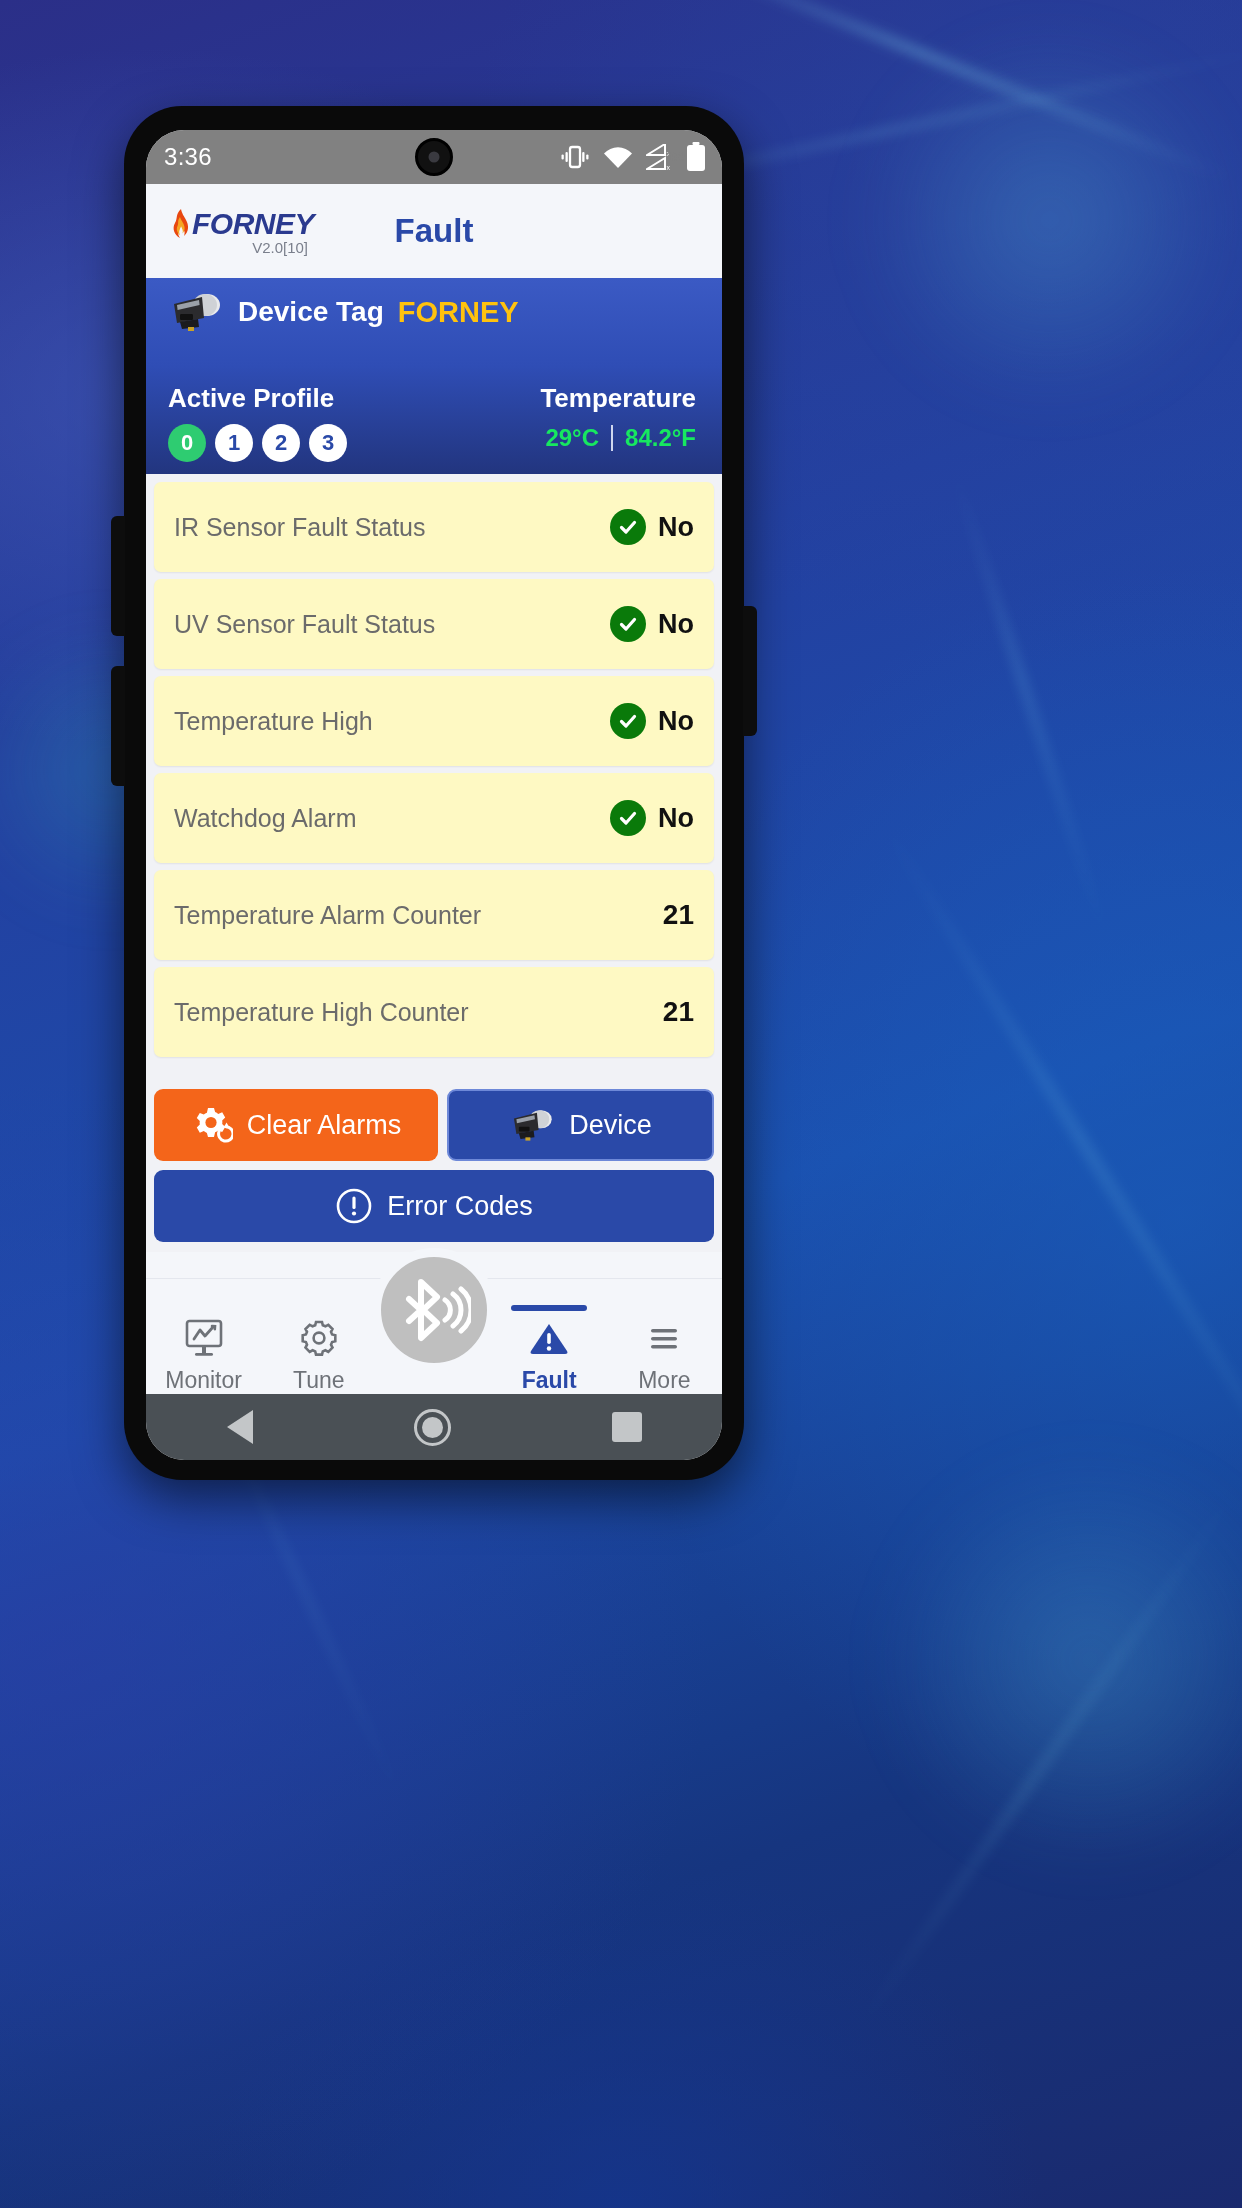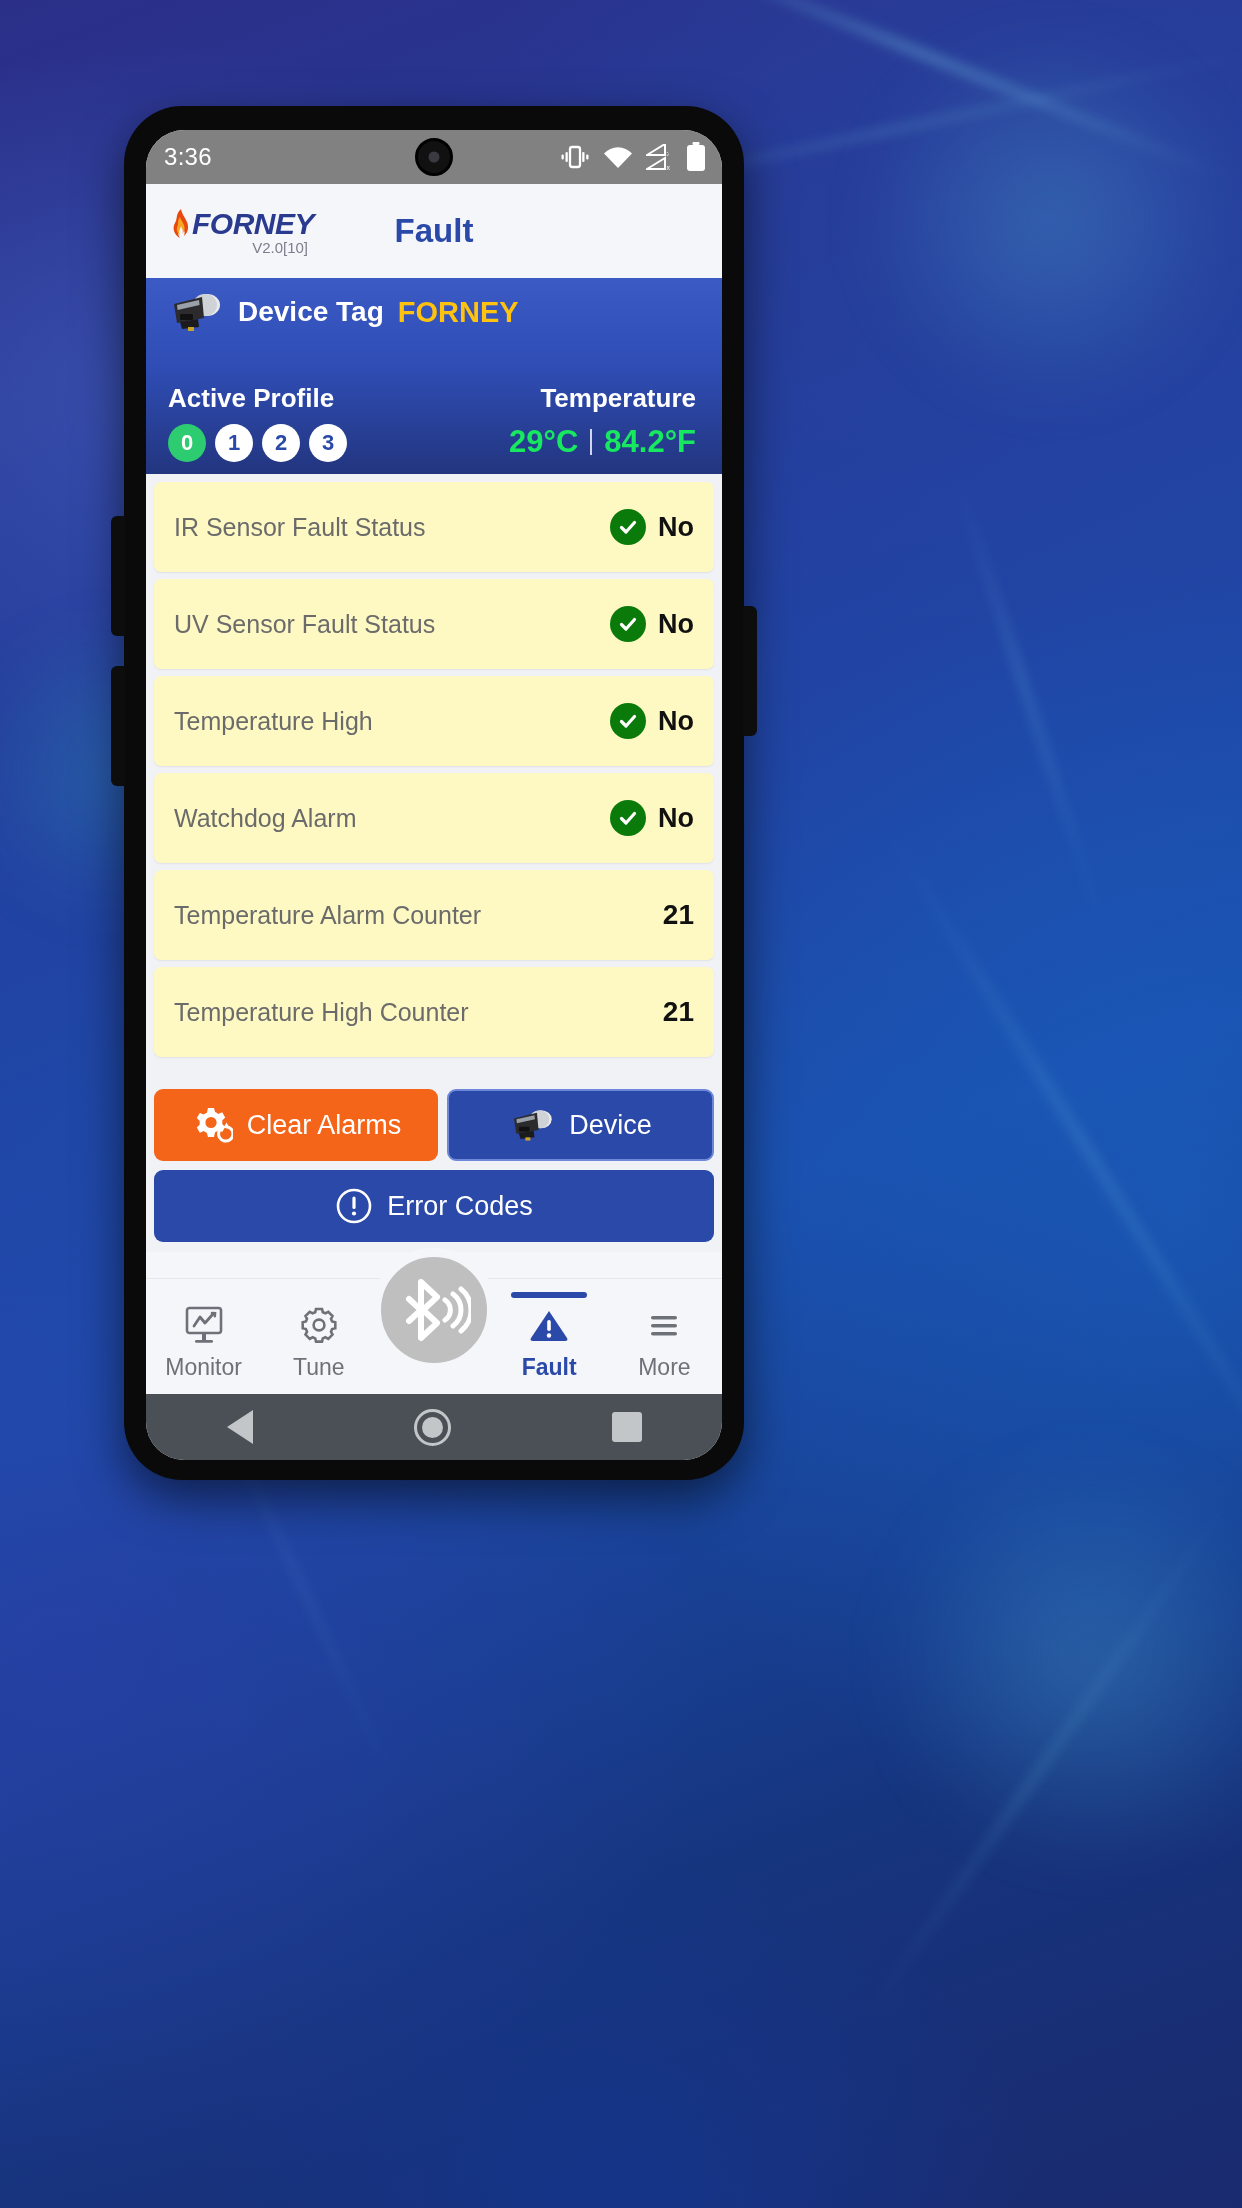--- a/index.html
+++ b/index.html
@@ -141,21 +141,21 @@
   #profile-chips { display: flex; gap: 9px; }
   .chip {
     width: 38px; height: 38px; border-radius: 50%;
     display: flex; align-items: center; justify-content: center;
     font-size: 22px; font-weight: 700;
     background: #fff; color: #2a49a8;
   }
   .chip.active { background: #2ecc71; color: #fff; }
   #temp-block { display: flex; flex-direction: column; align-items: flex-end; gap: 10px; }
   #temp-label { font-size: 26px; font-weight: 700; }
-  #temp-values { display: flex; align-items: center; gap: 12px; font-size: 31px; font-weight: 700; color: #17e860; }
+  #temp-values { display: flex; align-items: center; gap: 12px; font-size: 24px; font-weight: 700; color: #17e860; }
   #temp-sep { width: 2px; height: 26px; background: #cfd6ee; }
 
   
   #fault-list {
     flex: 1 1 auto;
     background: #f1f2f6;
     overflow: hidden;
     padding-top: 8px;
   }
   .fault-row {
@@ -198,21 +198,21 @@
     position: absolute;
     left: 50%; top: -4px;
     transform: translateX(-50%);
     width: 124px; height: 124px; border-radius: 50%;
     background: #bfbfbf;
     border: 9px solid #f4f6fa;
     display: flex; align-items: center; justify-content: center;
     z-index: 5;
   }
   #bottom-nav {
-    display: flex; align-items: center;
+    display: flex; align-items: flex-end;
     height: 116px;
     border-top: 1px solid #e4e7ee;
     padding-top: 12px;
   }
   .nav-item {
     flex: 1;
     display: flex; flex-direction: column; align-items: center; gap: 9px;
     position: relative;
     color: #6e7278;
   }

